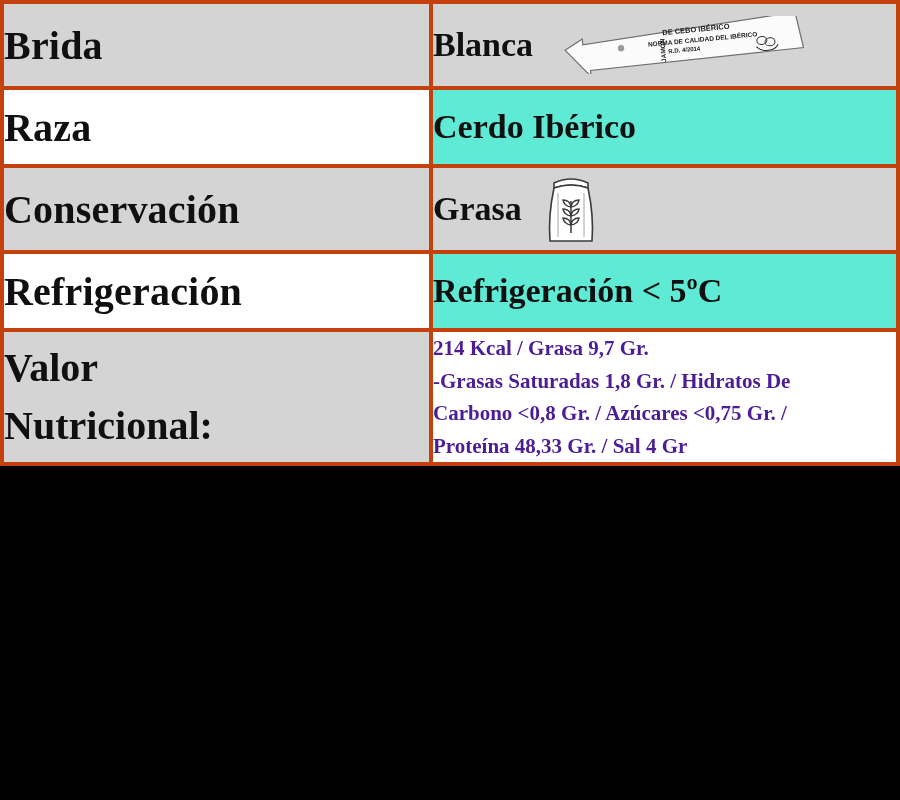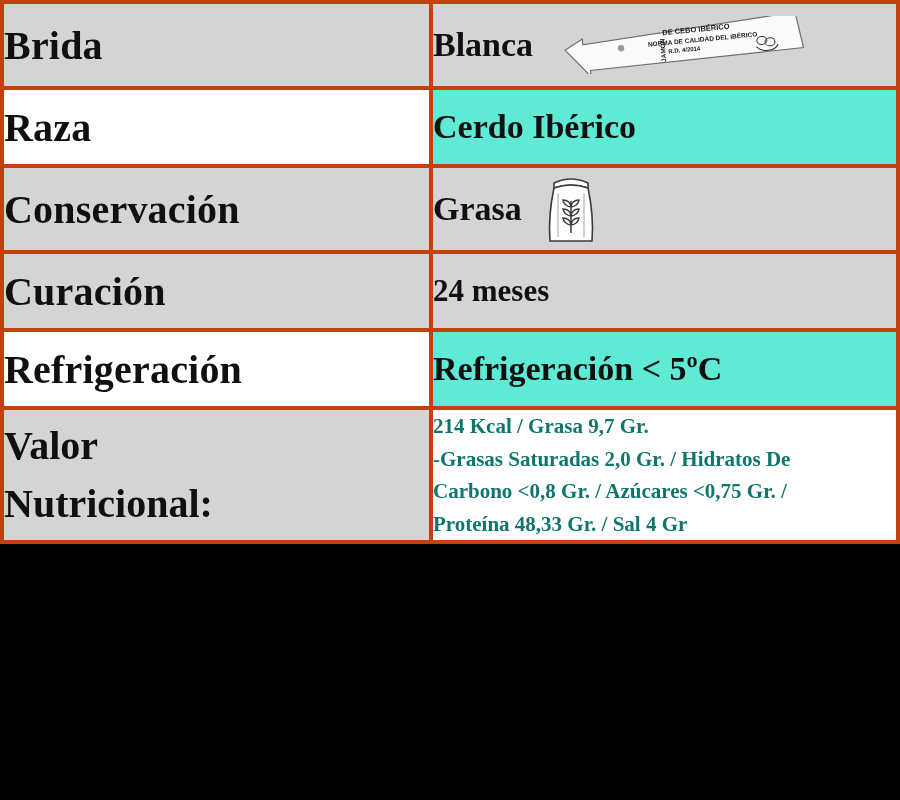--- a/index.html
+++ b/index.html
@@ -76,21 +76,21 @@
   }
   .sack-icon svg { display: block; }
 
   
   td.nutrition {
     background: #ffffff;
     padding: 16px 16px 16px 22px;
     font-size: 21px;
     font-weight: bold;
     line-height: 1.55;
-    color: #0f766e;
+    color: #4c1d95;
   }
   td.valor-label {
     background: #d4d4d4;
     padding: 10px 0 10px 40px;
     font-size: 40px;
     font-weight: bold;
     color: #101010;
     line-height: 1.45;
     margin-left: 28px;
   }
@@ -164,46 +164,38 @@
                   <path d="M31 54 q-7 -1 -8 -7 q7 0 8 7"></path>
                   <path d="M31 54 q7 -1 8 -7 q-7 0 -8 7"></path>
                 </g>
               </svg>
             </span>
           </div>
         </td>
       </tr>
 
 
-      <tr class="alt row-h-2">
-        <td class="label">Curación</td>
-        <td class="value">
-          <div class="value-inner">
-            <span class="value-text small-value">24 meses</span>
-          </div>
-        </td>
-      </tr>
 
       <tr class="row-h-2">
         <td class="label">Refrigeración</td>
         <td class="value">
           <div class="value-inner">
             <span class="value-text">Refrigeración &lt; 5ºC</span>
           </div>
         </td>
       </tr>
 
       <tr>
         <td class="valor-label">
           <span class="nut-line">Valor</span>
           <span class="nut-line">Nutricional:</span>
         </td>
         <td class="nutrition">
           <span class="nut-line">214 Kcal / Grasa 9,7 Gr.</span>
-          <span class="nut-line">-Grasas Saturadas 2,0 Gr. / Hidratos De</span>
+          <span class="nut-line">-Grasas Saturadas 1,8 Gr. / Hidratos De</span>
           <span class="nut-line">Carbono &lt;0,8 Gr. / Azúcares &lt;0,75 Gr. /</span>
           <span class="nut-line">Proteína 48,33 Gr. / Sal 4 Gr</span>
         </td>
       </tr>
     </tbody>
   </table>
 
   <div class="footer-black"></div>
 </div>
 

